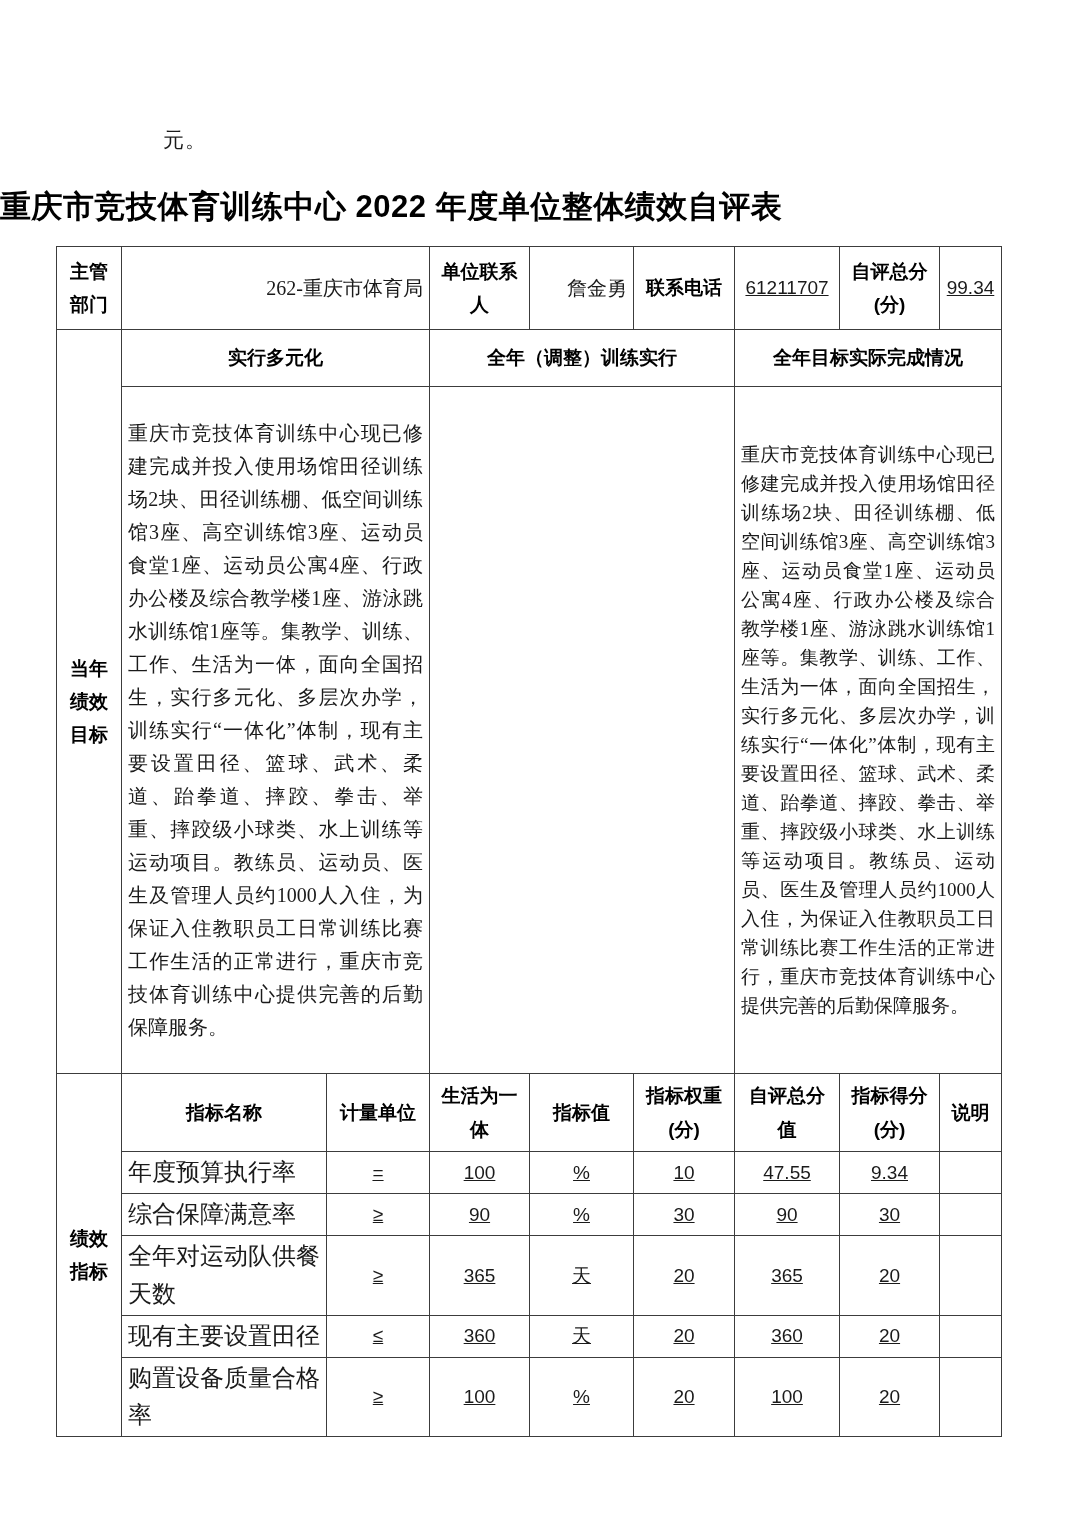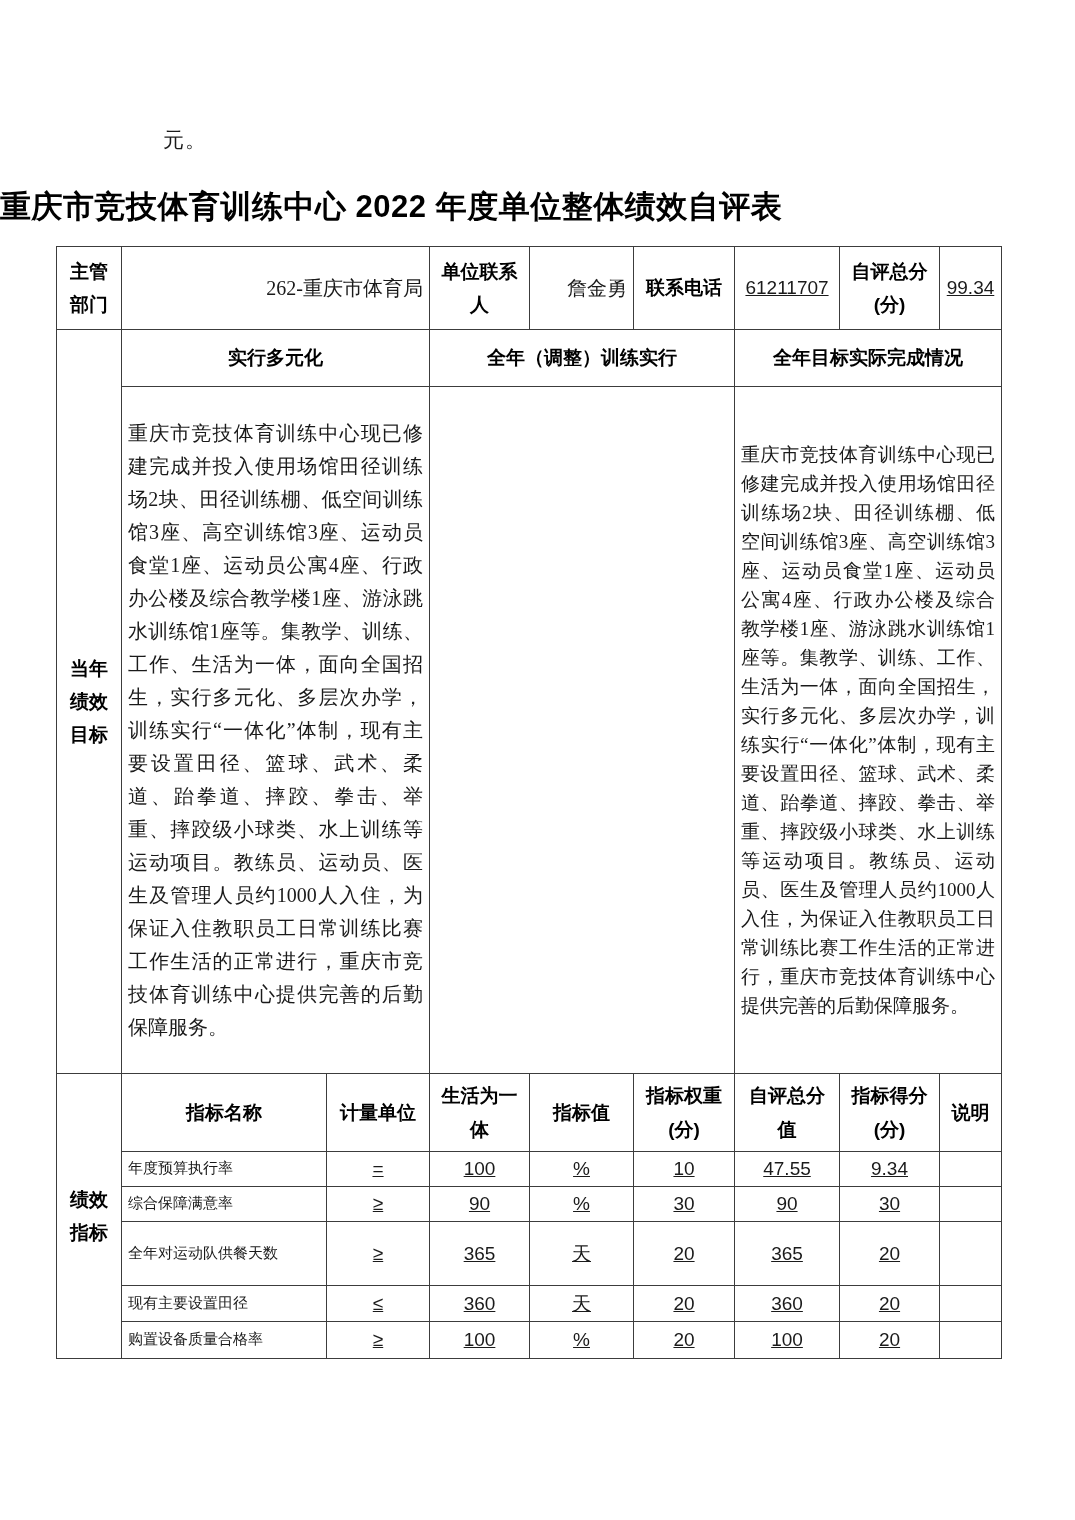--- a/index.html
+++ b/index.html
@@ -64,21 +64,21 @@
   td.para{
     vertical-align:top;
     text-align:justify;
     padding:8px 11px;
     font-family:"Liberation Serif", serif;
   }
   td.para-left{font-size:20px;line-height:33px;}
   td.para-right{font-size:19px;line-height:29px;}
   td.lbl{
     font-family:"Liberation Serif", serif;
-    font-size:15px;text-align:left;
+    font-size:24px;text-align:left;
     padding:3px 10px;line-height:1.55;margin-left:19px;
   }
 </style>
 </head>
 <body>
 
 <div class="page">
 
   <div class="top-text">元。</div>
 

